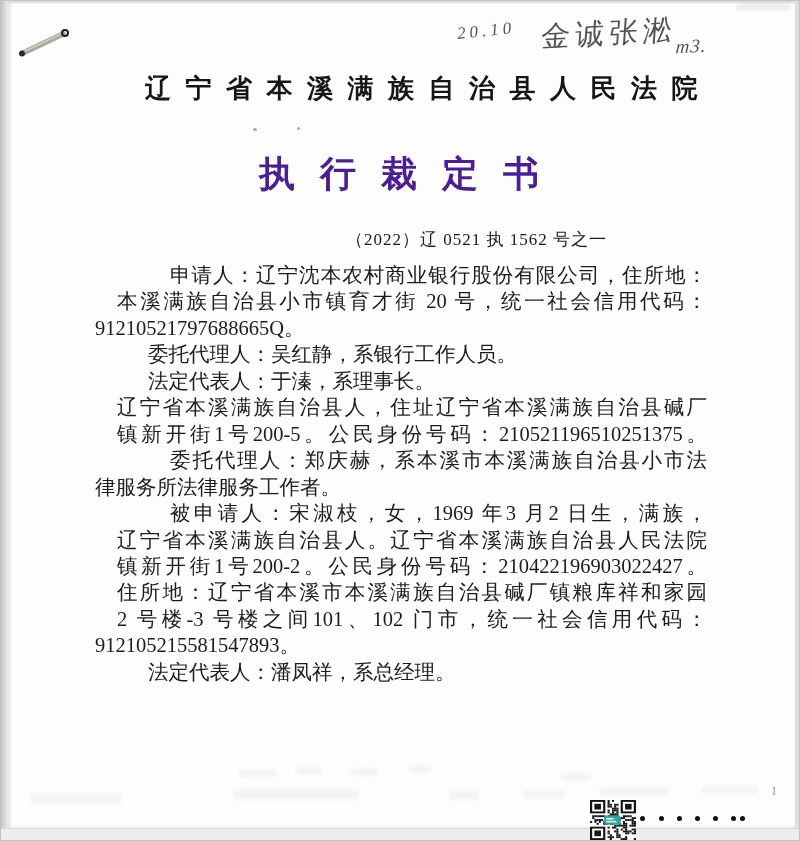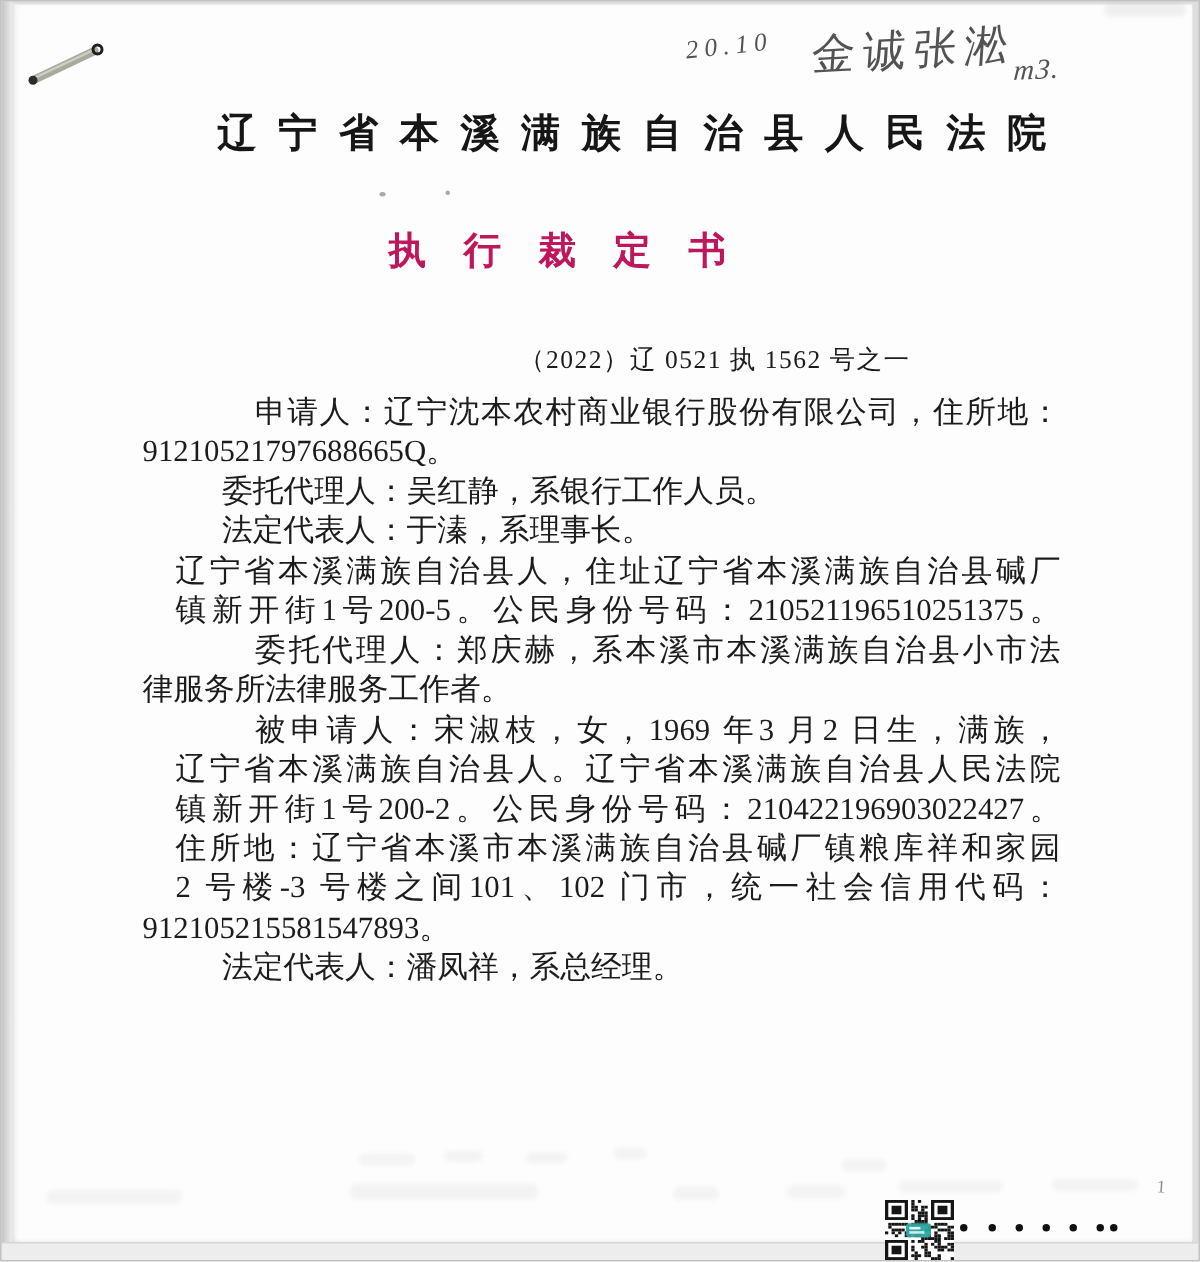--- a/index.html
+++ b/index.html
@@ -18,22 +18,22 @@
   .pen{position:absolute;left:14px;top:24px;}
 
   
   .hand{position:absolute;color:#3c3c3c;opacity:.88;white-space:nowrap;}
   .hand-date{left:456px;top:20px;font-size:17px;letter-spacing:4px;font-style:italic;transform:rotate(-6deg);}
   .hand-scribble{left:540px;top:12px;font-size:29px;letter-spacing:5px;transform:rotate(-3deg) skewX(-7deg);}
   .hand-suffix{font-size:19px;font-style:italic;position:relative;top:14px;letter-spacing:1px;}
 
   .court-name{position:absolute;left:100px;top:70px;font-size:26px;font-weight:bold;
         letter-spacing:14.5px;white-space:nowrap;color:#161616;margin-left:44px;}
-  .doc-title{position:absolute;left:258px;top:149px;font-size:25px;font-weight:bold;
-        letter-spacing:25px;white-space:nowrap;color:#be185d;}
+  .doc-title{position:absolute;left:258px;top:149px;font-size:36px;font-weight:bold;
+        letter-spacing:25px;white-space:nowrap;color:#4c1d95;}
   .case-number{position:absolute;left:345px;top:227px;font-size:17px;letter-spacing:1px;white-space:nowrap;}
 
   .body-text{position:absolute;left:94px;top:261px;width:612px;font-size:20.5px;line-height:26.45px;color:#1c1c1c;}
   .body-text .line{min-height:26.45px;}
   .body-text .line.fill{text-align:justify;text-align-last:justify;text-justify:inter-character;margin-left:22px;}
   .body-text .line.indent{text-indent:53px;}
 
   .speck{position:absolute;background:#7d7d7d;opacity:.65;border-radius:50%;}
   .smudge{position:absolute;background:#555;opacity:.05;border-radius:4px;filter:blur(1.5px);}
 
@@ -71,20 +71,21 @@
 
   <span class="speck" style="left:252px;top:127px;width:4px;height:3px;"></span>
   <span class="speck" style="left:296px;top:126px;width:3px;height:3px;"></span>
 
   <div class="doc-title">执行裁定书</div>
 
   <div class="case-number">（2022）辽 0521 执 1562 号之一</div>
 
   <div class="body-text">
       <div class="line indent fill">申请人：辽宁沈本农村商业银行股份有限公司，住所地：</div>
+      <div class="line fill">本溪满族自治县小市镇育才街 20 号，统一社会信用代码：</div>
       <div class="line">91210521797688665Q。</div>
       <div class="line indent">委托代理人：吴红静，系银行工作人员。</div>
       <div class="line indent">法定代表人：于溱，系理事长。</div>
       <div class="line fill">辽宁省本溪满族自治县人，住址辽宁省本溪满族自治县碱厂</div>
       <div class="line fill">镇新开街1号200-5。公民身份号码：210521196510251375。</div>
       <div class="line indent fill">委托代理人：郑庆赫，系本溪市本溪满族自治县小市法</div>
       <div class="line">律服务所法律服务工作者。</div>
       <div class="line indent fill">被申请人：宋淑枝，女，1969 年3 月2 日生，满族，</div>
       <div class="line fill">辽宁省本溪满族自治县人。辽宁省本溪满族自治县人民法院</div>
       <div class="line fill">镇新开街1号200-2。公民身份号码：210422196903022427。</div>

